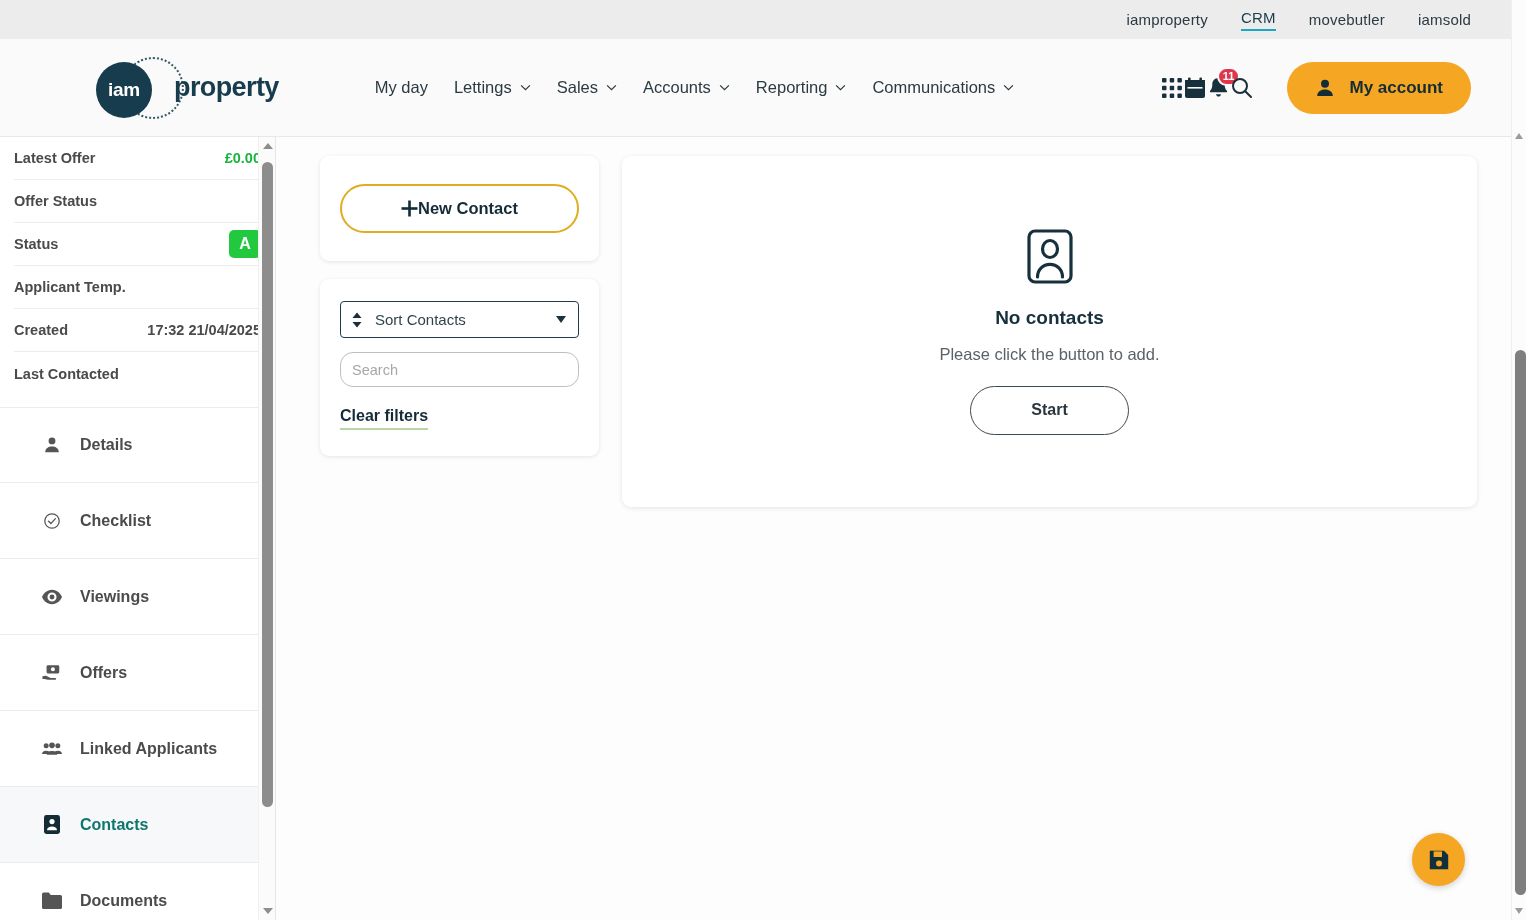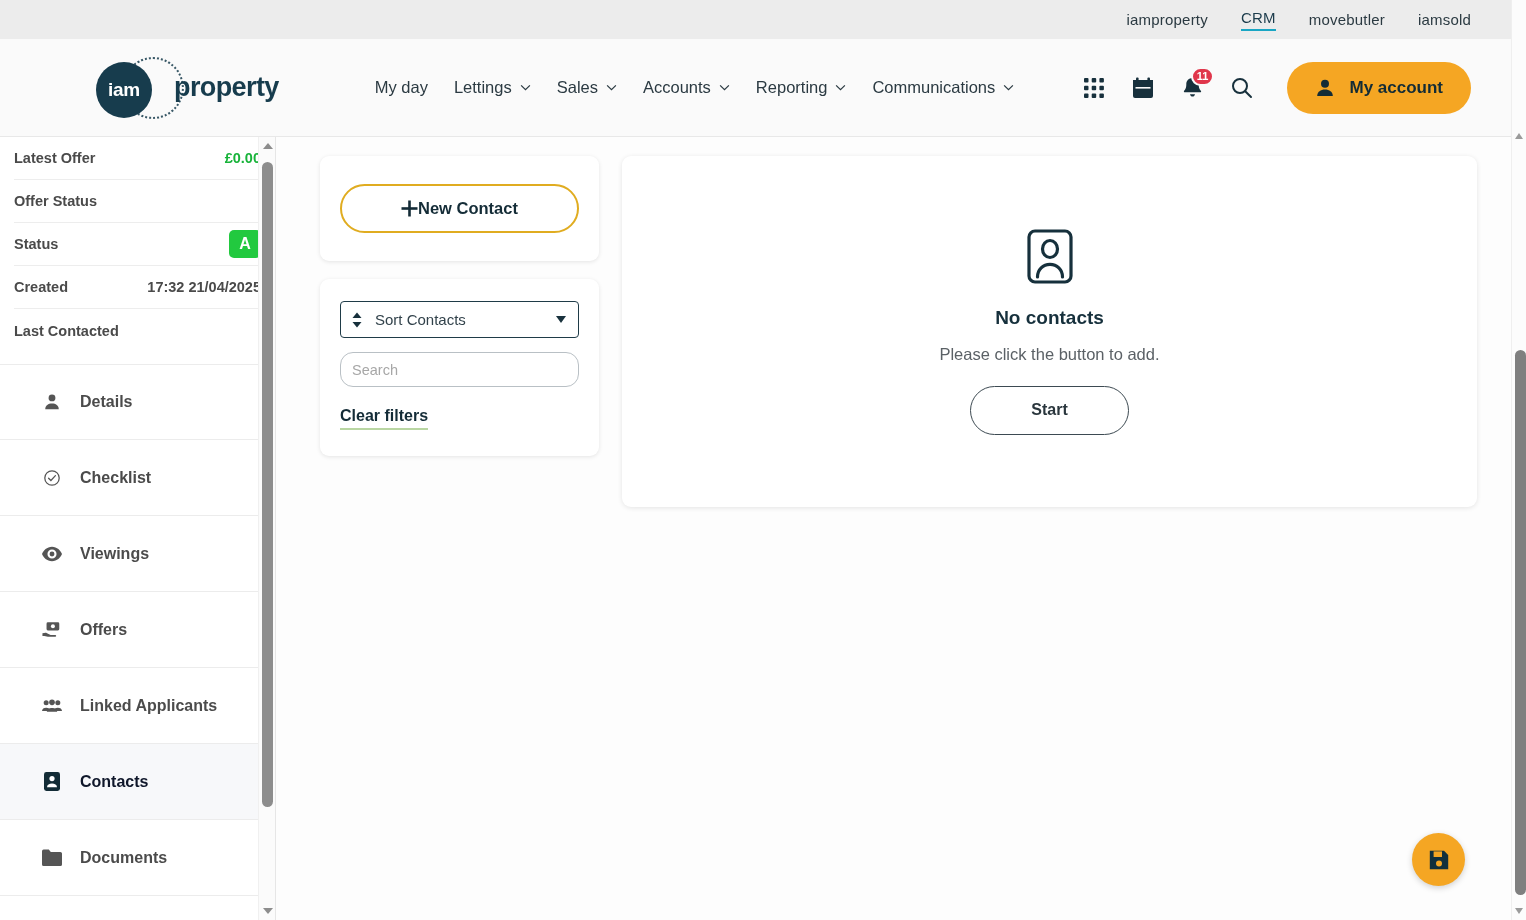--- a/index.html
+++ b/index.html
@@ -37,21 +37,21 @@
   }
   .logo-circle span { color:#fff; font-size:19px; font-weight:700; letter-spacing:-.3px;}
   .logo-dots { position:absolute; left:26px; top:0; width:62px; height:62px;
     border-radius:50%; border: 2.5px dotted #173c4d; opacity:.85; }
   .logo-word { font-size:27px; font-weight:700; color:#173c4d; margin-left:16px; letter-spacing:-.6px; z-index:2;}
 
   .mainnav { display:flex; align-items:center; gap: 26px; margin-left: 96px; }
   .navitem { display:flex; align-items:center; gap:8px; font-size:16.5px; color:#2b3a42; cursor:pointer; }
   .chev { width:11px; height:7px; }
 
-  .headicons { display:flex; align-items:center; gap: 26px; margin-left:auto; }
+  .headicons { display:flex; align-items:center; margin-left:auto; }
   .iconbtn { position:relative; cursor:pointer; display:flex; align-items:center; justify-content:center; }
   .badge {
     position:absolute; top:-9px; right:-10px; min-width:19px; height:19px; padding:0 4px;
     background:#e0364b; color:#fff; border-radius:10px; font-size:11px; font-weight:700;
     display:flex; align-items:center; justify-content:center; border:2px solid #fafafa;
   }
   .account-btn {
     display:flex; align-items:center; gap:14px;
     background:#f5a623; border:none; border-radius:26px;
     height:52px; padding: 0 28px; margin-left: 34px; margin-right: 40px;
@@ -78,21 +78,21 @@
     background:#22c93f; color:#fff; width:32px; height:28px; border-radius:5px;
     display:flex; align-items:center; justify-content:center; font-size:16px; font-weight:700;
   }
   .nav-list { margin-top: 12px; }
   .nav-row {
     position:relative; display:flex; align-items:center; gap:18px;
     height:76px; padding-left:42px; margin:0 0 0 0;
     border-bottom:1px solid #ececec; color:#4b4b4b; font-size:16px; font-weight:700; cursor:pointer;
   }
   .nav-row .nav-ico { width:20px; height:20px; display:flex; align-items:center; justify-content:center; color:#555; }
-  .nav-row.active { background:#f7f8fa; color:#0f172a; }
+  .nav-row.active { background:#f7f8fa; color:#0f766e; }
   .nav-row.active .nav-ico { color:#132c36; }
   .nav-row.active:after {
     content:""; position:absolute; right:0; top:0; width:5px; height:100%; background:#123241;
   }
   
   .sb-scroll { position:absolute; right:0; top:0; width:17px; height:783px; background:#fbfbfb; border-left:1px solid #f0f0f0;}
   .sb-thumb { position:absolute; left:3px; top:25px; width:11px; height:645px; background:#8d8d8d; border-radius:6px; }
   .sb-arr-up { position:absolute; left:4px; top:6px; width:0;height:0; border-left:5px solid transparent;border-right:5px solid transparent;border-bottom:6px solid #8d8d8d;}
   .sb-arr-dn { position:absolute; left:4px; bottom:6px; width:0;height:0; border-left:5px solid transparent;border-right:5px solid transparent;border-top:6px solid #8d8d8d;}
 
@@ -272,20 +272,24 @@
       </div>
       <div class="info-row">
         <span>Offer Status</span>
         <span class="val"></span>
       </div>
       <div class="info-row">
         <span>Status</span>
         <span class="pill-badge">A</span>
       </div>
       <div class="info-row">
+        <span>Applicant Temp.</span>
+        <span class="val"></span>
+      </div>
+      <div class="info-row">
         <span>Created</span>
         <span class="val">17:32 21/04/2025</span>
       </div>
       <div class="info-row" style="border-bottom:none">
         <span>Last Contacted</span>
         <span class="val"></span>
       </div>
 
       <div class="nav-list">
         <div class="nav-row" style="border-top:1px solid #ececec">

